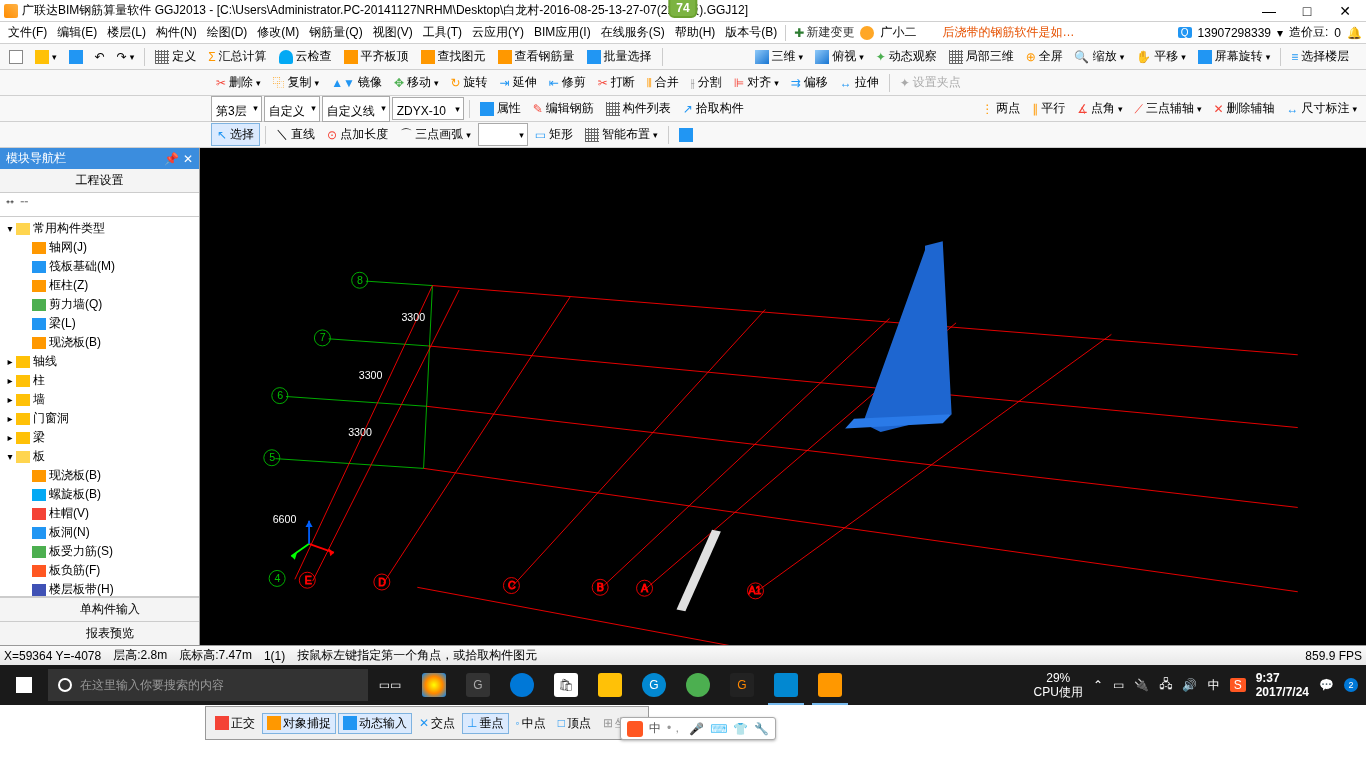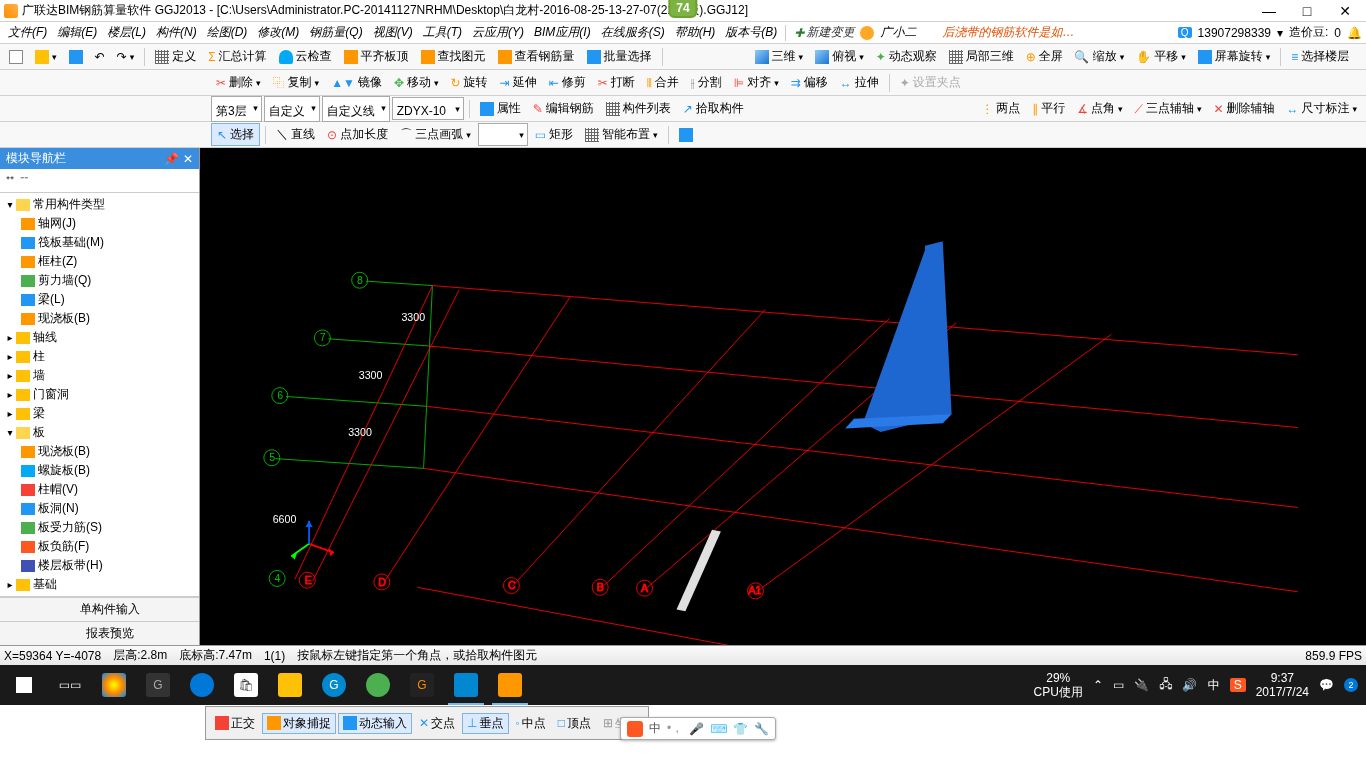--- a/index.html
+++ b/index.html
@@ -7,21 +7,21 @@
 
 .titlebar { height: 22px; background: #fff; display: flex; align-items: center; padding: 0 4px; border-bottom: 1px solid #d0d0d0; }
 .titlebar .icon-app { width: 14px; height: 14px; background: linear-gradient(45deg,#ff8c00,#ffb347); border-radius: 2px; margin-right: 4px; }
 .titlebar .title { flex: 0 0 auto; }
 .titlebar .spacer { flex: 1; }
 .titlebar .badge74 { position: absolute; left: 50%; top: -2px; transform: translateX(-50%); background: #7cb342; border: 2px solid #6aa12f; color: #fff; padding: 1px 6px; border-radius: 0 0 6px 6px; font-weight: bold; }
 .winctrl { display: flex; gap: 12px; padding-right: 4px; }
 .winctrl span { width: 26px; text-align: center; cursor: pointer; font-size: 14px; }
 
 .menubar { height: 22px; display: flex; align-items: center; padding: 0 4px; gap: 2px; border-bottom: 1px solid #d0d0d0; }
-.menubar .mitem { padding: 2px 4px; cursor: pointer; white-space: nowrap; font-style: italic; }
+.menubar .mitem { padding: 2px 4px; cursor: pointer; white-space: nowrap; }
 .menubar .sep { width: 1px; height: 16px; background: #ccc; margin: 0 2px; }
 .menubar .newchange { color: #333; display: flex; align-items: center; gap: 2px; }
 .menubar .newchange::before { content: "✚"; color: #2e7d32; }
 .menubar .avatar { width: 14px; height: 14px; background: #ffa726; border-radius: 50%; }
 .menubar .orange-link { color: #e65100; margin-left: 16px; }
 .menubar .rightgrp { margin-left: auto; display: flex; align-items: center; gap: 6px; }
 .menubar .bluebox { background: #2196f3; color: #fff; padding: 0 3px; border-radius: 2px; font-size: 10px; }
 .menubar .bell { color: #ffa000; }
 
 .toolbar { height: 26px; display: flex; align-items: center; padding: 0 4px; gap: 2px; border-bottom: 1px solid #d0d0d0; background: #f8f8f8; }
@@ -66,21 +66,21 @@
 .fico-wall { background: #4caf50; }
 .fico-beam { background: #2196f3; }
 .fico-slab { background: #ff9800; }
 .fico-spiral { background: #03a9f4; }
 .fico-cap { background: #f44336; }
 .fico-hole { background: #2196f3; }
 .fico-rebar { background: #4caf50; }
 .fico-neg { background: #ff5722; }
 .fico-band { background: #3f51b5; }
 .ind0 { padding-left: 4px; }
-.ind2 { padding-left: 21px; text-align: right; }
+.ind2 { padding-left: 32px; text-align: right; }
 
 .navbot { border-top: 1px solid #ccc; }
 .navbot .navtab { border-top: 1px solid #ccc; border-bottom: none; padding-left: 24px; }
 
 .viewport { flex: 1; background: #000; position: relative; overflow: hidden; }
 .viewport svg { width: 100%; height: 100%; }
 
 .snapbar { position: absolute; bottom: 28px; left: 205px; height: 24px; background: #f0f0f0; border: 1px solid #999; display: flex; align-items: center; padding: 16px 4px; gap: 2px; }
 .snapbar .sbtn { display: flex; align-items: center; gap: 2px; padding: 1px 4px; cursor: pointer; border: 1px solid transparent; }
 .snapbar .sbtn.pressed { background: #dbeafe; border: 1px solid #7fb3e0; }
@@ -100,21 +100,21 @@
 .taskbar .start .winlogo { width: 16px; height: 16px; background: conic-gradient(#fff 0 25%,#fff 25% 50%,#fff 50% 75%,#fff 75% 100%); display: grid; grid-template: 1fr 1fr/1fr 1fr; gap: 1px; }
 .taskbar .start .winlogo span { background: #fff; }
 .taskbar .search { flex: 0 0 320px; height: 32px; background: #333; display: flex; align-items: center; padding: 0 10px; color: #999; gap: 8px; }
 .taskbar .search .circ { width: 14px; height: 14px; border: 2px solid #fff; border-radius: 50%; }
 .taskbar .tapps { display: flex; align-items: center; height: 40px; }
 .taskbar .tapp { width: 44px; height: 40px; display: flex; align-items: center; justify-content: center; position: relative; }
 .taskbar .tapp .ticon { width: 24px; height: 24px; border-radius: 3px; }
 .taskbar .tapp.active::after { content: ""; position: absolute; bottom: 0; left: 4px; right: 4px; height: 2px; background: #76b9ed; }
 .taskbar .tray { margin-left: auto; display: flex; align-items: center; gap: 10px; padding: 0 8px; font-size: 11px; }
 .taskbar .cpu { text-align: center; line-height: 1.2; }
-.taskbar .clock { text-align: center; line-height: 1.2; }
+.taskbar .clock { text-align: left; line-height: 1.2; font-weight: bold; }
 .taskbar .trayico { color: #fff; }
 
 .tb-sel { border: 1px solid #7fb3e0; background: #dbeafe; padding: 1px 4px; }
 </style>
 </head>
 <body>
 
 <div class="titlebar">
   <span class="icon-app"></span>
   <span class="title">广联达BIM钢筋算量软件 GGJ2013 - [C:\Users\Administrator.PC-20141127NRHM\Desktop\白龙村-2016-08-25-13-27-07(2166版).GGJ12]</span>
@@ -384,20 +384,21 @@
     </span>
 </div>
 
 <div class="main">
 
   <div class="navpanel">
     <div class="navtitle">
       <span>模块导航栏</span>
       <span class="pin">📌 ✕</span>
     </div>
+    <div class="navtab">工程设置</div>
     <div class="navtools">
       <span>⁺⁺</span>
       <span>⁻⁻</span>
     </div>
     <div class="tree">
       <div class="treenode ind0">
           <span class="exp">▾</span>
           <span class="fico fico-folder-open"></span>
           <span>常用构件类型</span>
         </div>
@@ -636,20 +637,24 @@
 </div>
 
 <div class="taskbar">
   <div class="start">
     <div class="winlogo">
         <span></span>
         <span></span>
         <span></span>
         <span></span>
       </div>
+  </div>
+  <div class="search">
+    <span class="circ"></span>
+    <span>在这里输入你要搜索的内容</span>
   </div>
   <div class="tapps">
     <div class="tapp">
         <span style="color:#fff">▭▭</span>
       </div>
     <div class="tapp">
         <span class="ticon" style="background:radial-gradient(#ff0,#f80,#08f)"></span>
       </div>
     <div class="tapp">
         <span class="ticon" style="background:#333;color:#aaa;text-align:center;line-height:24px">G</span>

